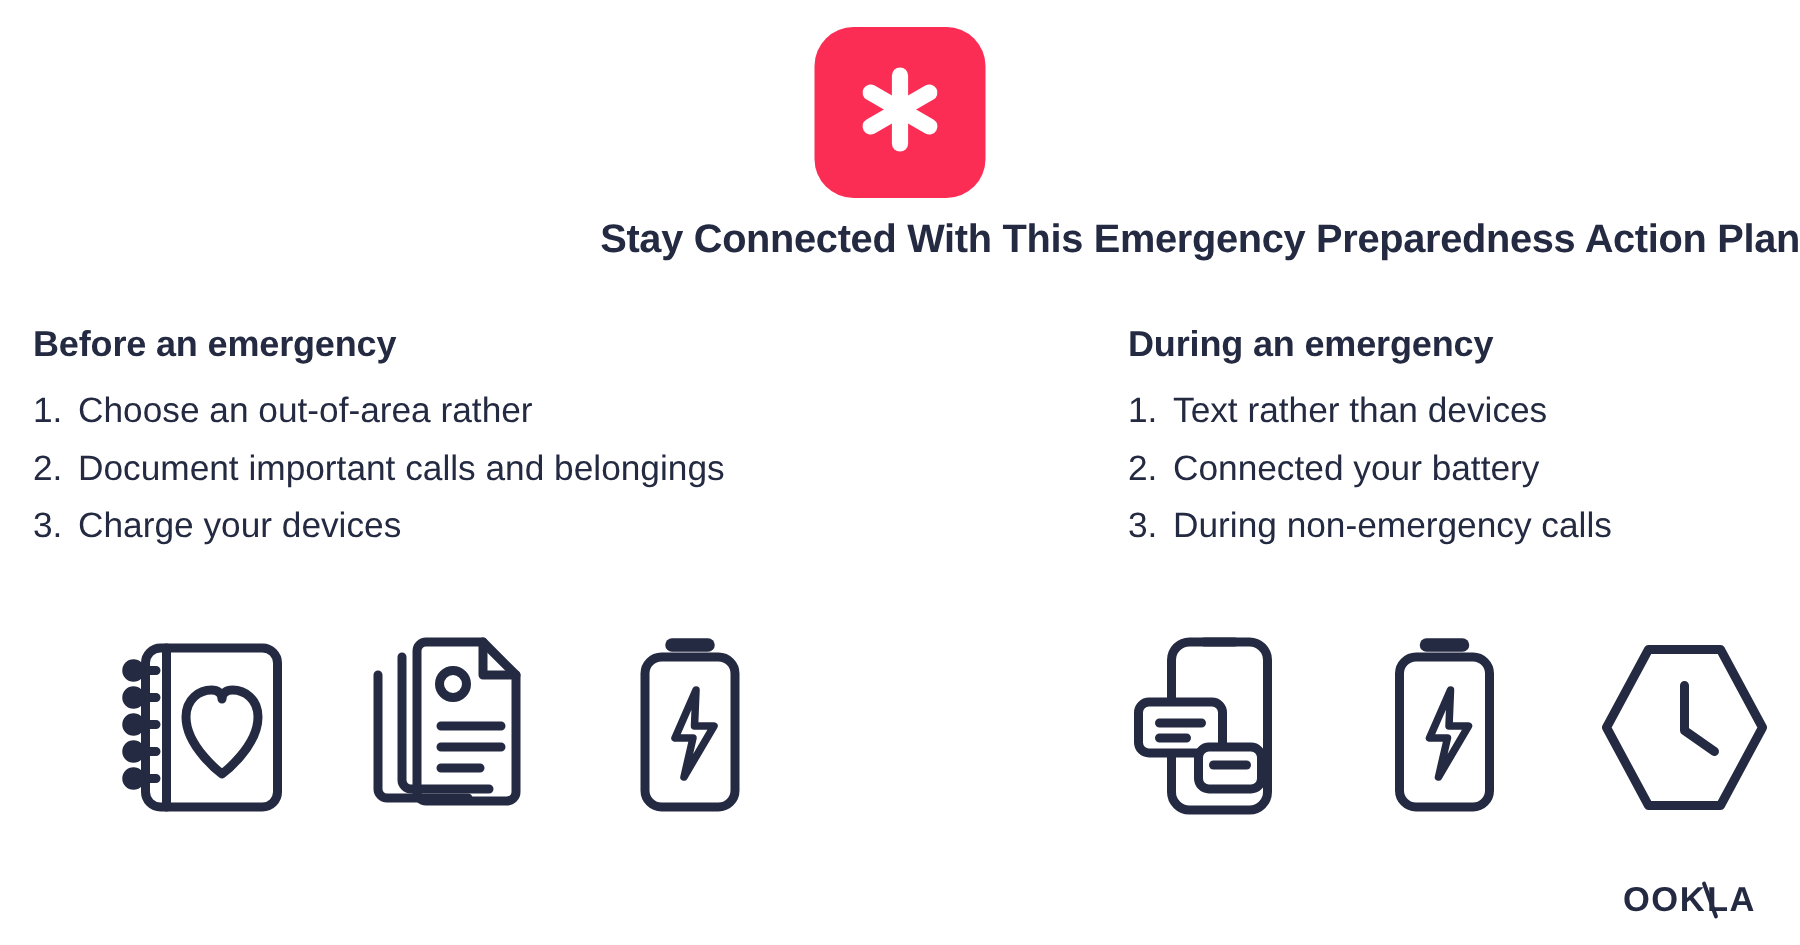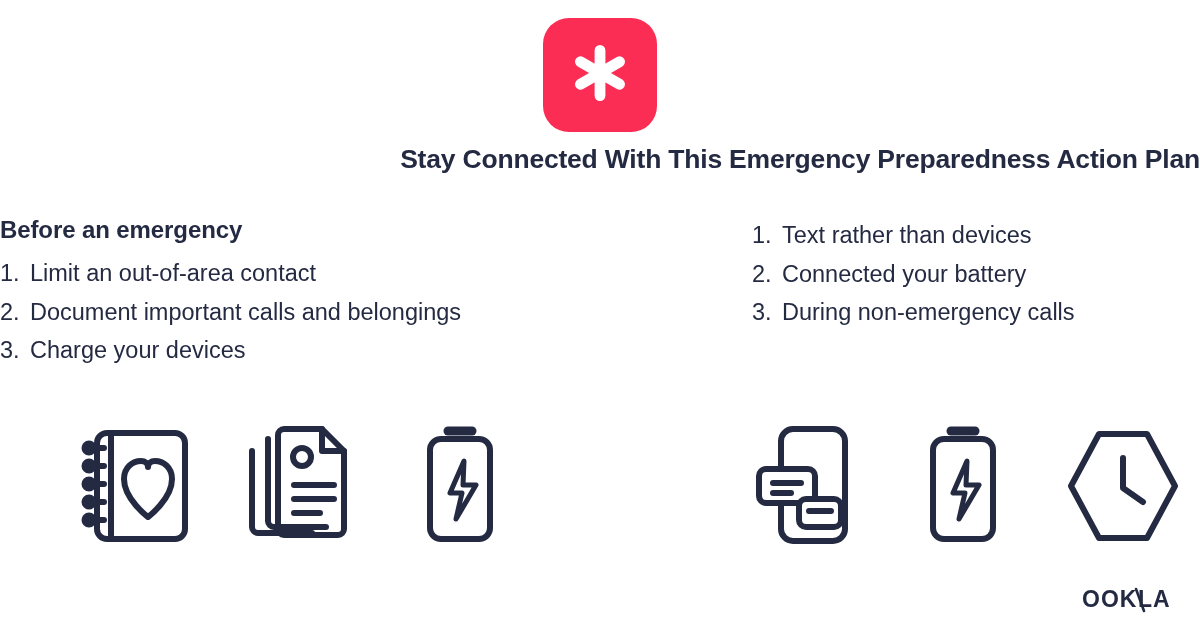--- a/index.html
+++ b/index.html
@@ -58,20 +58,21 @@
     top: 216px;
     left: 0;
     width: 1200px;
     display: flex;
   }
   .col {
     box-sizing: border-box;
   }
   .col-left {
     width: 752px;
+    padding-left: 22px;
   }
   .col-right {
     width: 448px;
     padding-left: 0px;
   }
   .col-head {
     font-size: 24px;
     font-weight: bold;
     color: #242a41;
     margin-bottom: 10px;
@@ -175,34 +176,35 @@
 
   <div class="title">Stay Connected With This Emergency Preparedness Action Plan</div>
 
   <div class="columns">
 
     <div class="col col-left">
       <div class="col-head">Before an emergency</div>
       <ol class="steps">
         <li>
           <span class="num">1.</span>
-          <span class="txt">Limit an out-of-area contact</span>
+          <span class="txt">Choose an out-of-area rather</span>
         </li>
         <li>
           <span class="num">2.</span>
           <span class="txt">Document important calls and belongings</span>
         </li>
         <li>
           <span class="num">3.</span>
           <span class="txt">Charge your devices</span>
         </li>
       </ol>
     </div>
 
     <div class="col col-right">
+      <div class="col-head">During an emergency</div>
       <ol class="steps">
         <li>
           <span class="num">1.</span>
           <span class="txt">Text rather than devices</span>
         </li>
         <li>
           <span class="num">2.</span>
           <span class="txt">Connected your battery</span>
         </li>
         <li>

